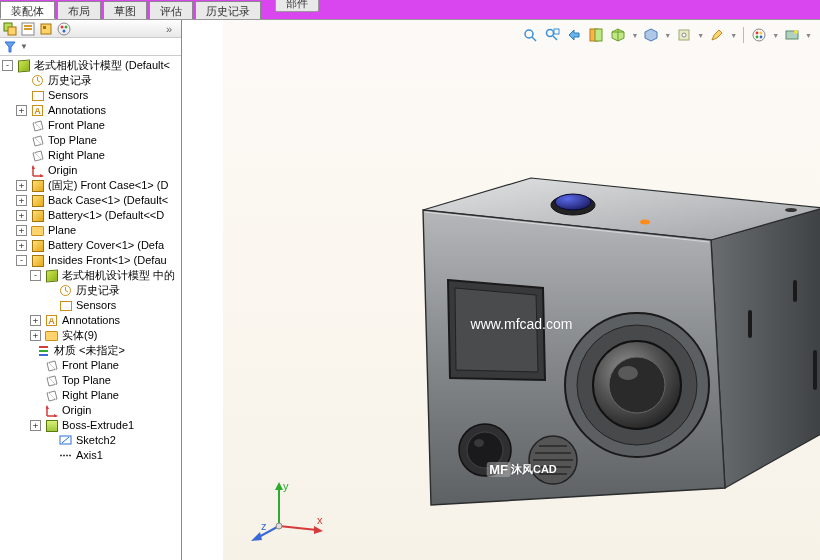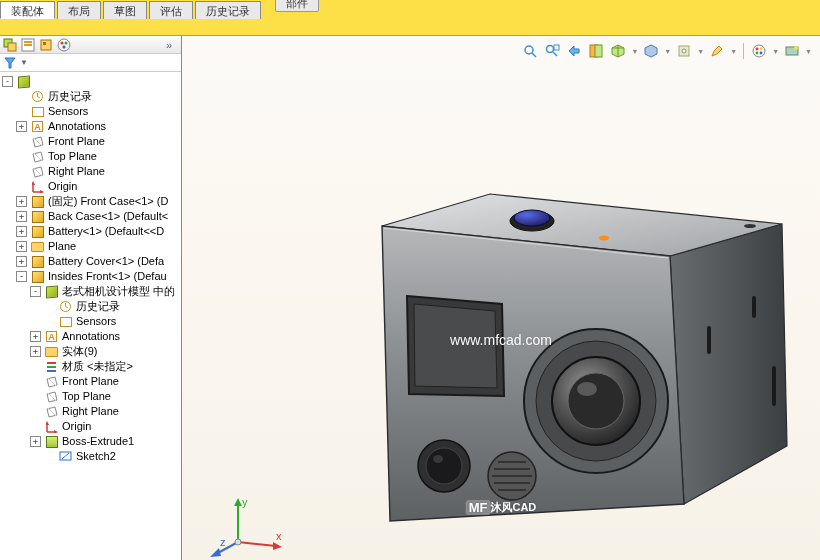--- a/index.html
+++ b/index.html
@@ -1,38 +1,38 @@
 <!DOCTYPE html>
 <html><head>
 <meta charset="utf-8">
 <style>
   * { box-sizing: border-box; margin: 0; padding: 0; font-family: "Microsoft YaHei", "SimSun", Arial, sans-serif; font-size: 11px; }
   body { width: 820px; height: 560px; overflow: hidden; background: #fff; position: relative; }
   .top-label { position:absolute; left:275px; top:-6px; background:#e9e9e9; border:1px solid #999; padding:0 10px; height:18px; line-height:16px; border-radius:2px; color:#333;}
-  .tabbar { display:flex; background:#fde047; height:36px; border-bottom:1px solid #999; }
+  .tabbar { display:flex; background:#d946ef; height:20px; border-bottom:1px solid #999; }
   .tab { padding:1px 10px 0 10px; height:18px; line-height:16px; border:1px solid #888; border-bottom:none; margin-top:1px; margin-right:2px; background:#e9e9e9; color:#333; position:relative; }
   .tab.active { background:#fff; border-bottom:1px solid #fff; z-index:2; }
   .main { display:flex; height: calc(100% - 20px); }
   .sidebar { width:182px; border-right:1px solid #888; background:#fff; display:flex; flex-direction:column; }
   .side-toolbar { display:flex; align-items:center; height:18px; border-bottom:1px solid #ccc; padding:0 2px; background:linear-gradient(#fefefe,#e8e8e8);}
   .side-toolbar .spacer { flex:1; }
   .side-toolbar .ico, .filterbar .ico { width:16px; height:16px; display:inline-flex; align-items:center; justify-content:center; margin-right:2px; cursor:pointer;}
   .filterbar { height:18px; border-bottom:1px solid #ccc; display:flex; align-items:center; padding:0 2px; background:#fff;}
   .tree { flex:1; overflow:hidden; padding:2px 0; line-height:15px; }
   .node { display:flex; align-items:center; white-space:nowrap; height:15px; padding-left:2px; cursor:pointer;}
   .exp { width:11px; height:11px; border:1px solid #888; background:#fff; color:#444; font-size:9px; line-height:8px; text-align:center; margin-right:3px; font-family:monospace; cursor:pointer;}
   .exp.none { border:none; background:transparent; color:transparent; }
   .ticon { width:15px; height:14px; display:inline-flex; align-items:center; justify-content:center; margin-right:3px; flex-shrink:0;}
   .tlabel { color:#000; }
-  .viewport { flex:1; position:relative; background:linear-gradient(180deg,#fcfaf7 0%, #fbf7f0 40%, #f7f2e8 100%); overflow:hidden;}
+  .viewport { flex:1; position:relative; background:linear-gradient(180deg,#fcfaf7 0%, #fbf7f0 40%, #f7f2e8 100%); overflow:hidden;margin-left:41px;}
   .view-toolbar { position:absolute; top:6px; right:8px; display:flex; align-items:center; gap:4px;}
   .vt-ico { width:18px; height:18px; display:inline-flex; align-items:center; justify-content:center; cursor:pointer;}
   .vt-sep { width:1px; height:16px; background:#bbb; margin:0 2px;}
   .watermark1 { position:absolute; left:50%; top:296px; transform:translateX(-50%); color:#fff; font-size:14px; text-shadow:0 0 2px rgba(0,0,0,.2);}
-  .watermark2 { position:absolute; left:50%; top:464px; transform:translateX(-50%); color:#fff; font-size:18px; font-weight:bold; display:flex; align-items:center; text-shadow:0 0 3px rgba(0,0,0,.3);}
+  .watermark2 { position:absolute; left:50%; top:442px; transform:translateX(-50%); color:#fff; font-size:18px; font-weight:bold; display:flex; align-items:center; text-shadow:0 0 3px rgba(0,0,0,.3);}
   .wm-badge { background:rgba(180,180,180,.5); border-radius:3px; padding:0 3px; font-size:13px;}
   .triad { position:absolute; left:42px; bottom:20px; width:60px; height:60px; }
   .triad svg { width:60px; height:60px; overflow:visible;}
   
   .ic-cube { width:12px; height:12px; background:linear-gradient(135deg,#cce24f,#8fb31a); border:1px solid #5a7a0e; transform:skewY(-5deg);}
   .ic-folder { width:13px; height:10px; background:#ffd36b; border:1px solid #c98f1a; border-radius:1px;}
   .ic-sensor { width:12px; height:10px; background:#fff; border:1px solid #c98f1a; position:relative;}
   .ic-ann { width:11px; height:11px; border:1px solid #c98f1a; background:#fff; color:#c98f1a; font-size:9px; line-height:10px; text-align:center; font-weight:bold;}
   .ic-part { width:12px; height:12px; background:linear-gradient(135deg,#ffe07a,#e6a81a); border:1px solid #a3730c;}
   .ic-ext { width:12px; height:12px; background:linear-gradient(#d7f07a,#9ec93d); border:1px solid #5a7a0e;}
@@ -92,20 +92,21 @@
           </svg>
         </span>
       <span style="color:#666;font-size:8px;">▼</span>
     </div>
     <div class="tree" id="tree">
         <div class="node">
           <span class="exp">-</span>
           <span class="ticon">
             <span class="ic-cube"></span>
           </span>
+          <span class="tlabel">老式相机设计模型 (Default&lt;</span>
         </div>
         <div class="node" style="padding-left: 16px;">
           <span class="exp none"></span>
           <span class="ticon">
             <svg width="13" height="13">
               <circle cx="6.5" cy="6.5" r="5" fill="#fff" stroke="#c98f1a"></circle>
               <line x1="6.5" y1="6.5" x2="6.5" y2="3" stroke="#c98f1a"></line>
               <line x1="6.5" y1="6.5" x2="9" y2="8" stroke="#c98f1a"></line>
             </svg>
           </span>
@@ -241,21 +242,21 @@
           </span>
           <span class="tlabel">Annotations</span>
         </div>
         <div class="node" style="padding-left: 30px;">
           <span class="exp">+</span>
           <span class="ticon">
             <span class="ic-folder"></span>
           </span>
           <span class="tlabel">实体(9)</span>
         </div>
-        <div class="node" style="padding-left: 30px;">
+        <div class="node" style="padding-left: 22px;">
           <span class="exp none"></span>
           <span class="ticon">
             <svg width="13" height="12">
               <line x1="2" y1="2" x2="11" y2="2" stroke="#d63a3a" stroke-width="2"></line>
               <line x1="2" y1="6" x2="11" y2="6" stroke="#2eab2e" stroke-width="2"></line>
               <line x1="2" y1="10" x2="11" y2="10" stroke="#3a6ad6" stroke-width="2"></line>
             </svg>
           </span>
           <span class="tlabel">材质 &lt;未指定&gt;</span>
         </div>
@@ -310,20 +311,29 @@
         </div>
         <div class="node" style="padding-left: 44px;">
           <span class="exp none"></span>
           <span class="ticon">
             <svg width="13" height="11">
               <rect x="1" y="1" width="11" height="8" fill="none" stroke="#2a6ed6"></rect>
               <line x1="3" y1="8" x2="10" y2="2" stroke="#2a6ed6"></line>
             </svg>
           </span>
           <span class="tlabel">Sketch2</span>
+        </div>
+        <div class="node" style="padding-left: 44px;">
+          <span class="exp none"></span>
+          <span class="ticon">
+            <svg width="13" height="11">
+              <line x1="1" y1="5.5" x2="12" y2="5.5" stroke="#444" stroke-dasharray="2,1" stroke-width="1.5"></line>
+            </svg>
+          </span>
+          <span class="tlabel">Axis1</span>
         </div>
       </div>
   </div>
 
   <div class="viewport">
     <div class="view-toolbar">
       <span class="vt-ico">
           <svg width="16" height="16">
             <circle cx="7" cy="7" r="4" fill="none" stroke="#3a8fd6" stroke-width="1.5"></circle>
             <line x1="10" y1="10" x2="14" y2="14" stroke="#3a8fd6" stroke-width="1.5"></line>

